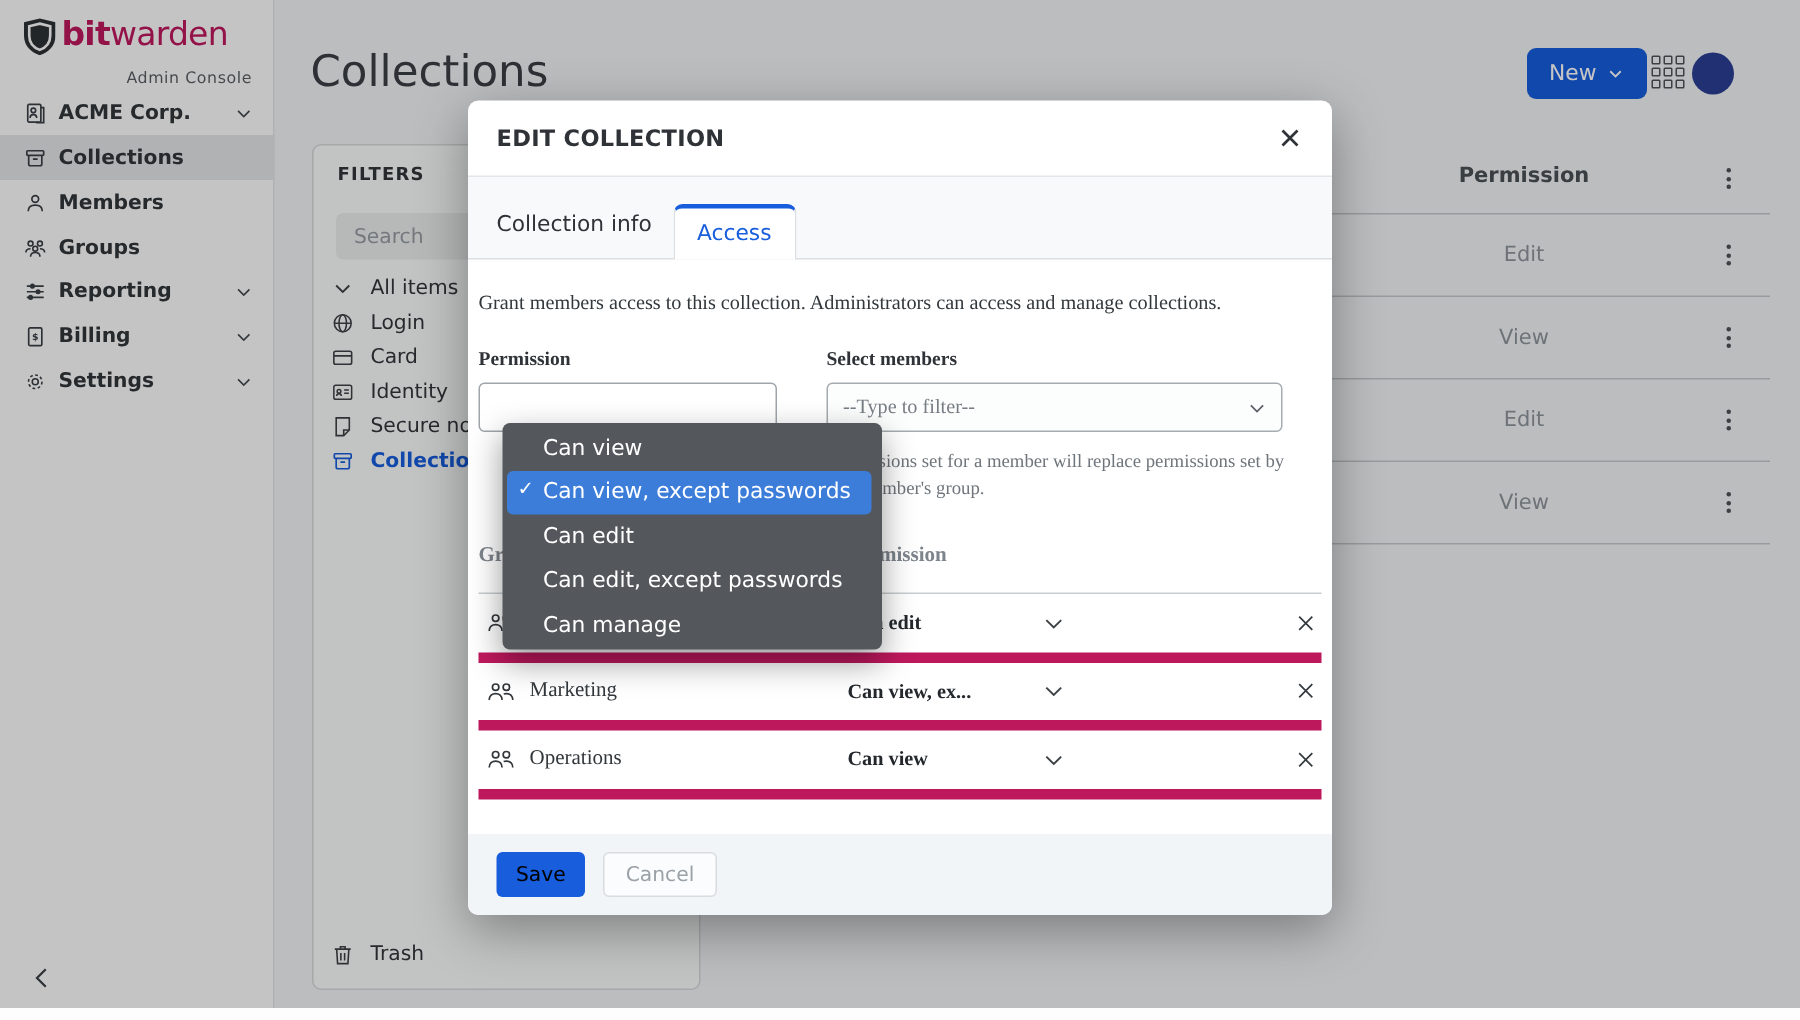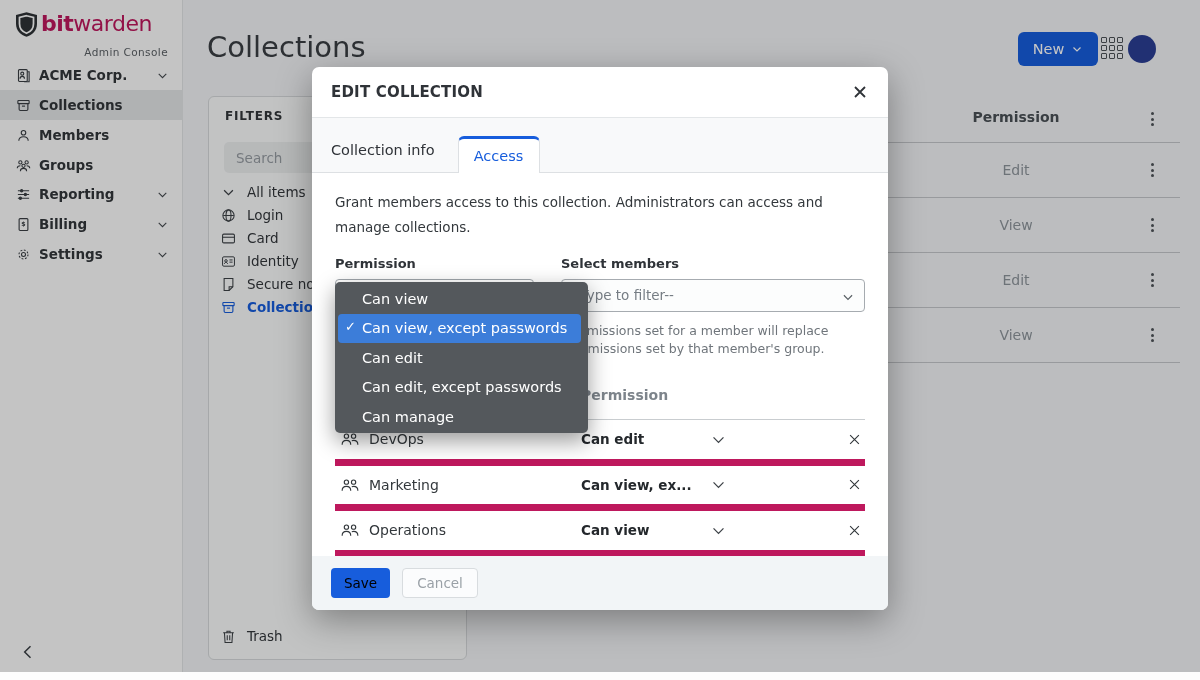--- a/index.html
+++ b/index.html
@@ -56,23 +56,23 @@
 
   
   .overlay { position:absolute; left:0; top:0; right:0; height:672px; background:rgba(0,0,0,0.225); z-index:5; }
 
   
   .modal { position:absolute; left:312px; top:67px; width:576px; height:543px; background:#fff; border-radius:7px; box-shadow:0 10px 35px rgba(0,0,0,0.35); z-index:10; }
   .modal-header { height:51px; border-bottom:1px solid #e3e6e8; display:flex; align-items:center; padding:0 18px 0 19px; }
   .modal-title { font-size:15px; font-weight:bold; letter-spacing:0.2px; color:#2f3338; }
   .modal-close { margin-left:auto; width:20px; height:20px; color:#2f3338; cursor:pointer; }
   .tab-bar { height:55px; background:#f8f9fa; border-bottom:1px solid #dde0e3; display:flex; align-items:flex-end; padding-left:19px; }
-  .tab { font-size:14.5px; color:#2f3338; padding:0 0 14px 0; margin-right:23px; cursor:pointer; }
+  .tab { font-size:14.5px; color:#2f3338; padding:0 0 14px 0; margin-right:14px; cursor:pointer; }
   .tab-active { width:82px; height:37px; background:#fff; border:1px solid #dde0e3; border-bottom:none; border-top:3px solid #175ddc; border-radius:6px 6px 0 0; margin-bottom:-1px; display:flex; align-items:center; justify-content:center; color:#175ddc; font-size:14.5px; cursor:pointer; }
-  .modal-body { position:relative; padding:17px 23px 0; }
+  .modal-body { position:relative; padding:17px 7px 0;font-family:Liberation Serif, serif; }
   .desc { width:545px; font-size:13.5px; line-height:1.85; color:#33383c; }
   .form-row { display:flex; margin-top:16px; }
   .field-perm { width:232px; }
   .field-members { width:305px; }
   .f-label { font-size:13px; font-weight:bold; color:#2f3338; margin-bottom:8px; }
   .sel-box { width:199px; height:33px; border:1px solid #9fa5ab; border-radius:4px; background:#fff; }
   .combo { position:relative; width:304px; height:33px; }
   .combo input { width:100%; height:100%; border:1px solid #a6abb0; border-radius:4px; background:#fcfdfd; padding:0 30px 0 10px; font-size:13.5px; font-family:inherit; color:#33383c; }
   .combo input::placeholder { color:#767d84; }
   .combo .chev { position:absolute; right:10px; top:10px; width:14px; height:14px; color:#5a6065; pointer-events:none; }

